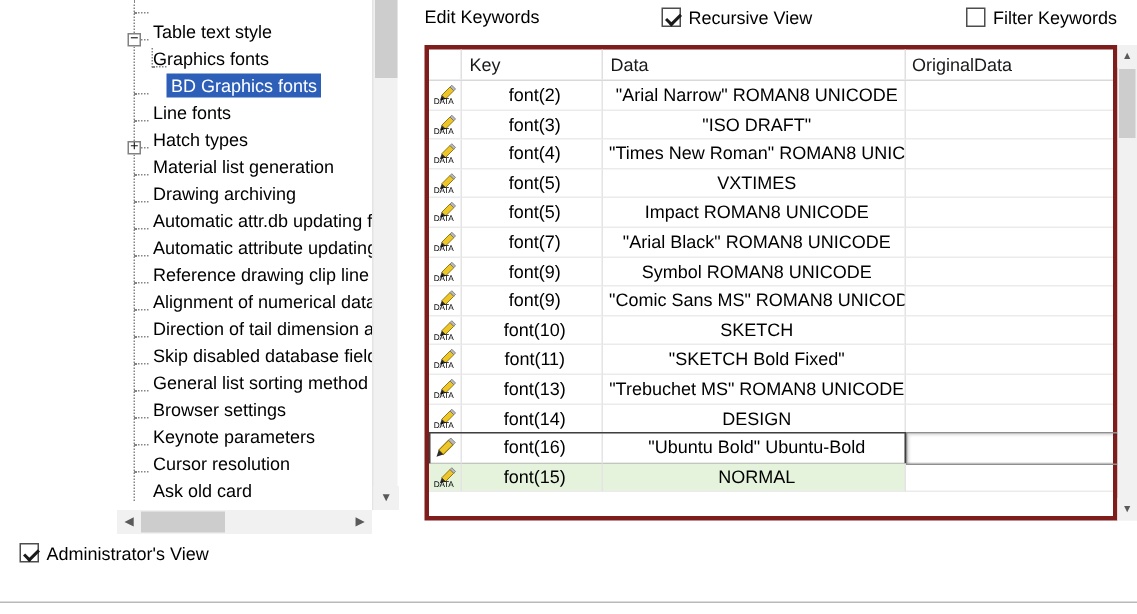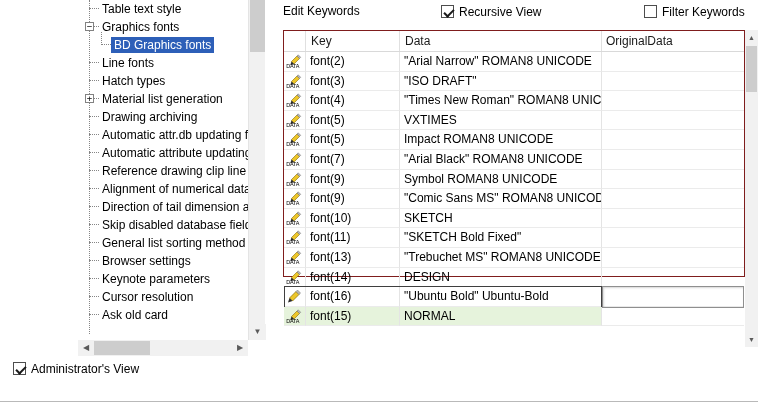--- a/index.html
+++ b/index.html
@@ -14,21 +14,21 @@
   #tree-viewport { position:absolute; left:0; top:0; width:170px; height:340px; overflow:hidden; }
   #tree-trunk { position:absolute; left:11px; top:0; width:1px; height:334px;
                 border-left:1px dotted #858585; }
   .tree-row { position:relative; height:18px; line-height:18px; white-space:nowrap; }
   .tree-row .stub { position:absolute; top:0; height:9px; border-bottom:1px dotted #858585; }
   .tree-row.lv1 .stub { left:11px; width:10px; }
   .tree-row.lv2 .stub { left:23px; width:10px; top:-4px; height:13px; border-left:1px dotted #858585; }
   .tree-row .expander { position:absolute; left:7px; top:4px; width:9px; height:9px;
                         background:#fff; border:1px solid #828282; font-size:9px; line-height:6px;
                         text-align:center; font-family:"DejaVu Sans Mono", monospace; color:#111; }
-  .tree-row .lbl { position:absolute; top:1px; height:16px; line-height:16px; padding:0 3px; }
+  .tree-row .lbl { position:absolute; top:13px; height:16px; line-height:16px; padding:0 3px; }
   .tree-row.lv1 .lbl { left:21px; }
   .tree-row.lv2 .lbl { left:33px; }
   .tree-row.selected .lbl { background:var(--tree-selection,#2d5fb8); color:#fff; }
 
   
   .sb { background:#f1f1f1; }
   .sb-btn { position:absolute; background:#f1f1f1; color:#5a5a5a; text-align:center; }
   .sb-thumb { position:absolute; background:#cdcdcd; }
   #tree-vscroll { position:absolute; left:170px; top:0; width:17px; height:340px; border-left:1px solid #e4e4e4; }
   #tree-vscroll .sb-thumb { left:1px; top:0; width:15px; height:52px; }
@@ -44,30 +44,30 @@
   .check-group { position:absolute; display:flex; align-items:center; gap:5px; height:15px; }
   #recursive-view { left:441px; top:4px; }
   #filter-keywords { left:644px; top:4px; }
   #admin-view { left:13px; top:361px; }
   .checkbox { width:13px; height:13px; border:1px solid #4d4d4d; background:#fff; position:relative; flex:none; }
   .checkbox.checked::after { content:''; position:absolute; left:1.5px; top:2.5px; width:8px; height:4px;
                              border-left:2px solid #1a1a1a; border-bottom:2px solid #1a1a1a;
                              transform:rotate(-45deg); }
 
   
-  #grid { position:absolute; left:283px; top:30px; width:462px; height:247px;
-          border:1px solid #7f1d1d; background:#fff; }
+  #grid { position:absolute; left:283px; top:30px; width:462px; height:317px;
+          border:3px solid #7f1d1d; background:#fff; }
   #grid-header { display:flex; height:21px; border-bottom:1px solid #d9d9d9; color:#1a1a1a; }
   .hcell { border-right:1px solid #e0e0e0; padding:3px 0 0 5px; overflow:hidden; white-space:nowrap; }
   .icon-h { width:22px; } .key-h { width:94px; } .data-h { width:202px; }
   .orig-h { flex:1; border-right:none; padding-left:4px; }
 
   .grid-row { display:flex; height:19.6px; position:relative; }
   .cell { border-right:1px solid #e4e4e4; border-bottom:1px solid #ebebeb;
-          padding:2px 0 0 4px; overflow:hidden; white-space:nowrap; line-height:15px; }
+          padding:2px 0 0 4px; overflow:hidden; white-space:nowrap; line-height:15px;text-align:center; }
   .icon-cell { width:22px; padding:1px 0 0 2px; }
   .key-cell { width:94px; }
   .data-cell { width:202px; }
   .orig-cell { flex:1; border-right:none; }
   .grid-row.highlight .icon-cell, .grid-row.highlight .key-cell,
   .grid-row.highlight .data-cell { background:var(--row-highlight,#e6f3dc); }
   .focus-rect { position:absolute; left:0; top:-1px; width:318px; height:21.6px;
                 border:1px solid #3f3f3f; pointer-events:none; }
   .orig-box { position:absolute; left:318px; top:-1px; width:142px; height:21.6px;
               border:1px solid #8f8f8f; box-shadow:inset 1px 1px 2px rgba(0,0,0,0.16); }

